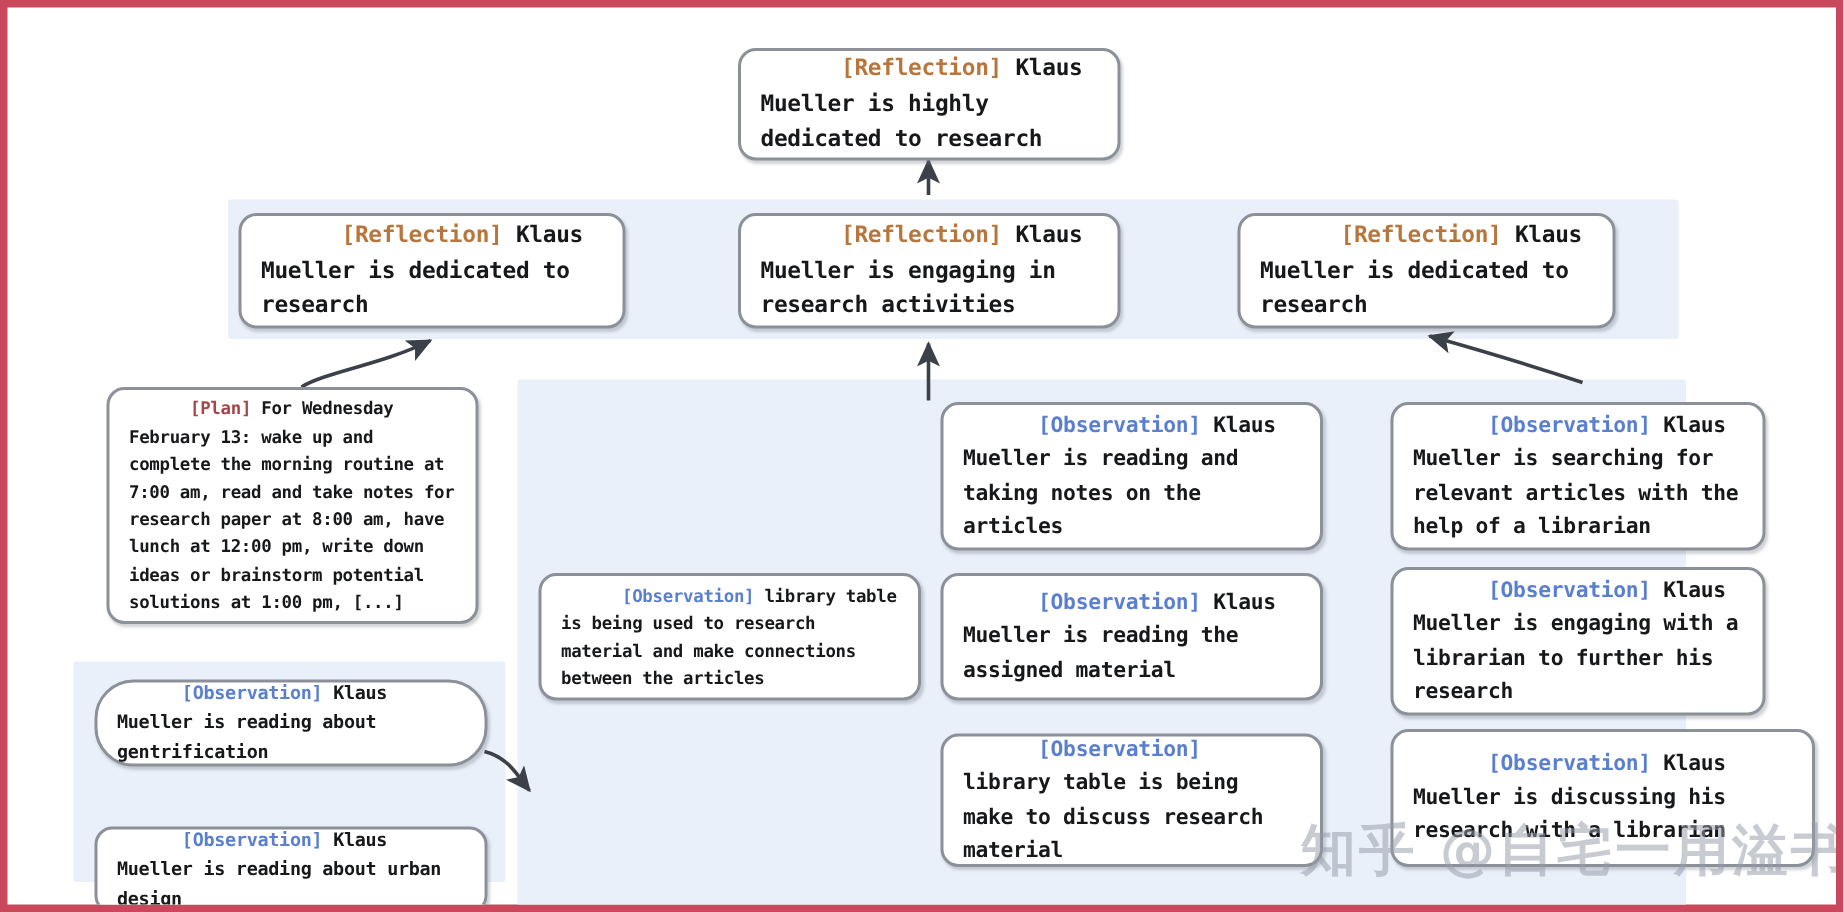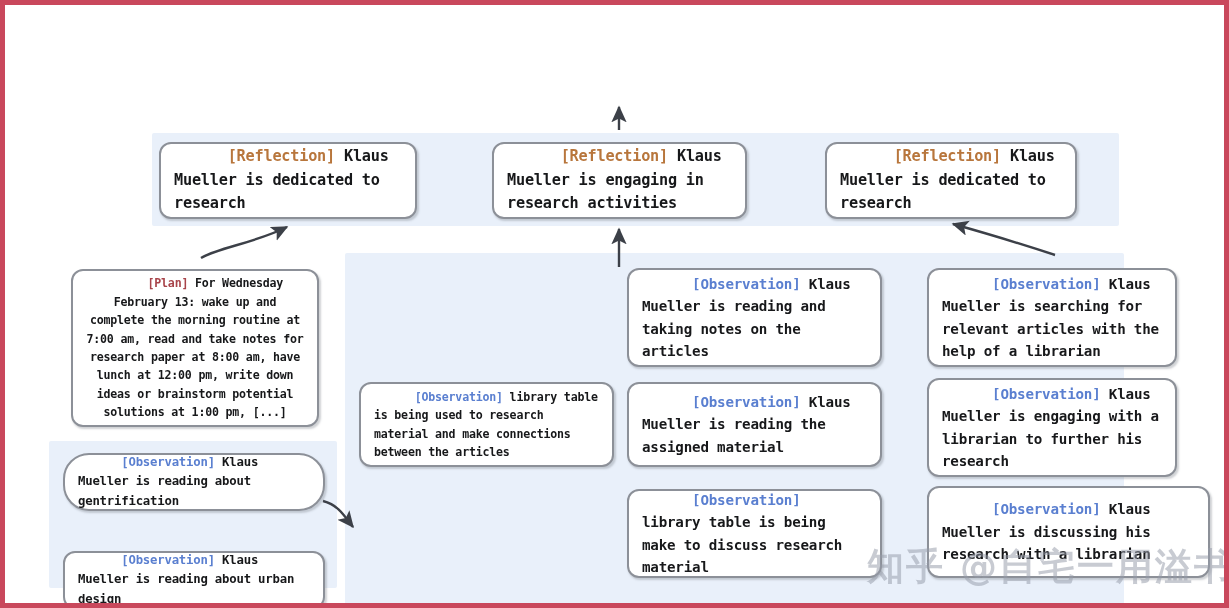--- a/index.html
+++ b/index.html
@@ -92,40 +92,45 @@
 
     <path d="M614,262 L614,224" stroke="#3c4048" stroke-width="2.4" fill="none" marker-end="url(#ah)"></path>
 
     <path d="M196,253 C212,243 250,238 282,222" stroke="#3c4048" stroke-width="2.4" fill="none" marker-end="url(#ah)"></path>
 
     <path d="M1050,250 C1020,240 980,228 948,219" stroke="#3c4048" stroke-width="2.4" fill="none" marker-end="url(#ah)"></path>
 
     <path d="M318,496 C334,500 340,512 348,522" stroke="#3c4048" stroke-width="2.4" fill="none" marker-end="url(#ah)"></path>
   </svg>
 
+  <div class="node" style="left:487px; top:27px; width:255px; height:75px;">
+    <span class="txt fs15">
+      <span class="tag-reflection">[Reflection]</span><span> Klaus Mueller is highly dedicated to research</span>
+    </span>
+  </div>
 
   <div class="node" style="left:154px; top:137px; width:258px; height:77px;">
     <span class="txt fs15">
       <span class="tag-reflection">[Reflection]</span><span> Klaus Mueller is dedicated to research</span>
     </span>
   </div>
 
   <div class="node" style="left:487px; top:137px; width:255px; height:77px;">
     <span class="txt fs15">
       <span class="tag-reflection">[Reflection]</span><span> Klaus Mueller is engaging in research activities</span>
     </span>
   </div>
 
   <div class="node" style="left:820px; top:137px; width:252px; height:77px;">
     <span class="txt fs15">
       <span class="tag-reflection">[Reflection]</span><span> Klaus Mueller is dedicated to research</span>
     </span>
   </div>
 
-  <div class="node" style="left:66px; top:264px; width:248px; height:158px;text-align:center;">
+  <div class="node" style="left:66px; top:253px; width:248px; height:158px;">
     <span class="txt fs11">
       <span class="tag-plan">[Plan]</span><span> For Wednesday February 13: wake up and complete the morning routine at 7:00 am, read and take notes for research paper at 8:00 am, have lunch at 12:00 pm, write down ideas or brainstorm potential solutions at 1:00 pm, [...]</span>
     </span>
   </div>
 
   <div class="node" style="left:58px; top:448px; width:262px; height:58px;border-radius:26px;">
     <span class="txt fs12">
       <span class="tag-observation">[Observation]</span><span> Klaus Mueller is reading about gentrification</span>
     </span>
   </div>

